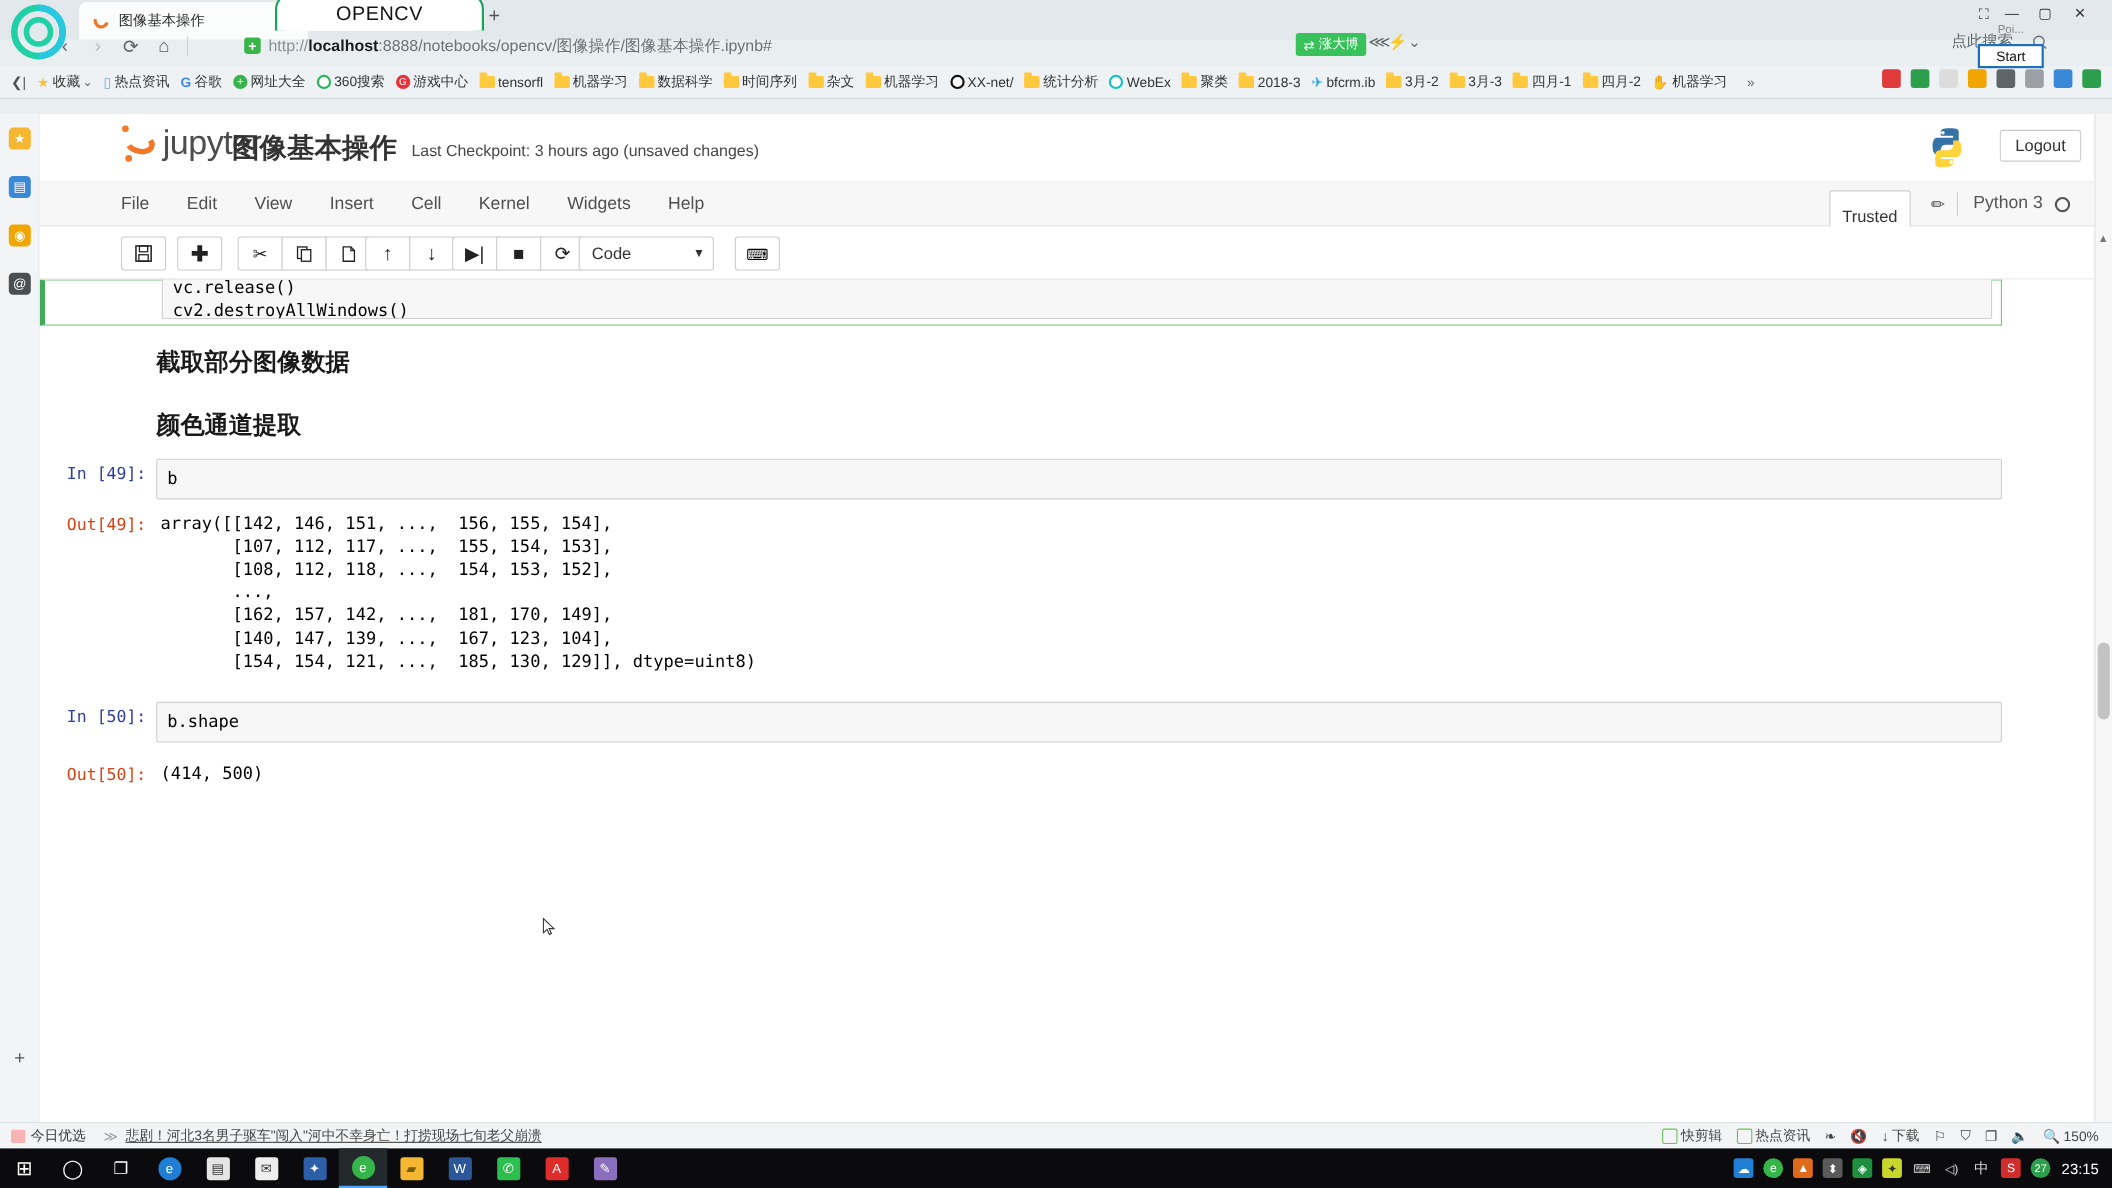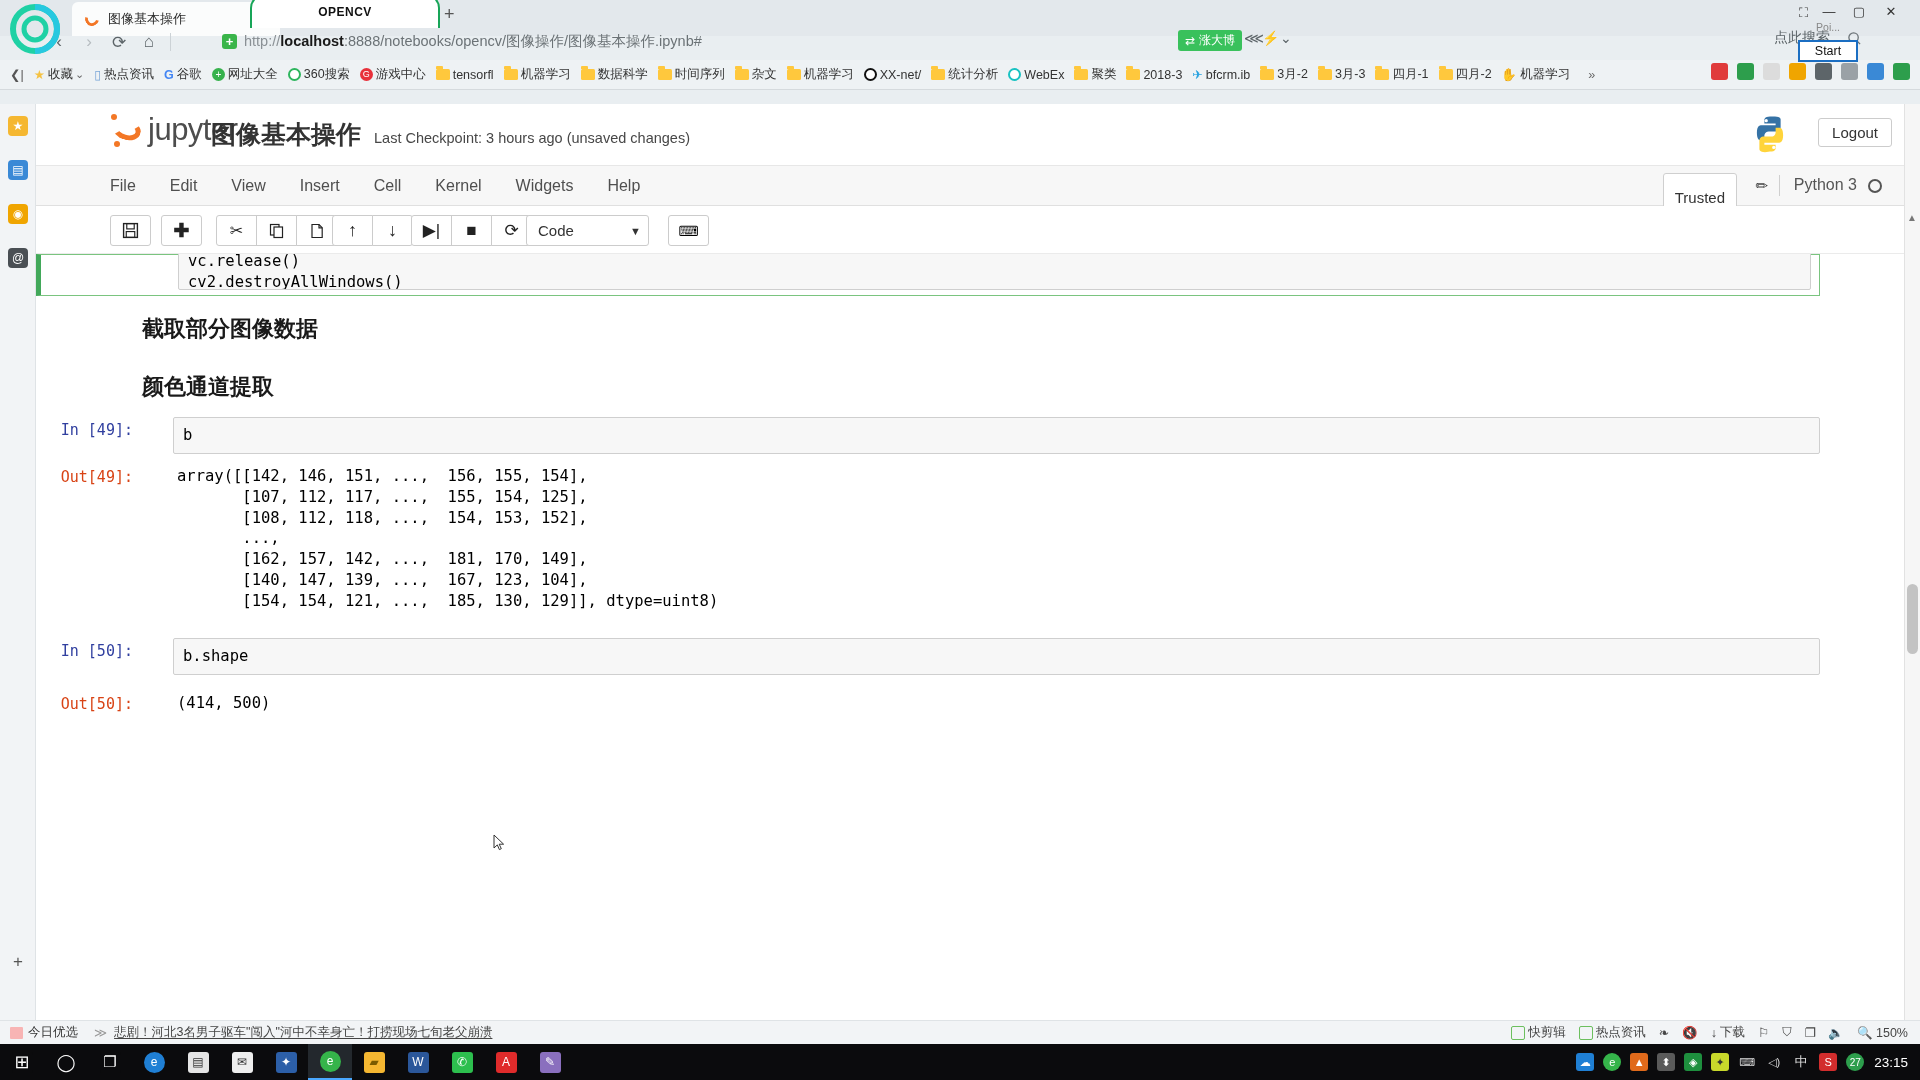--- a/index.html
+++ b/index.html
@@ -35,21 +35,21 @@
     text-overflow: ellipsis; flex: 1 1 auto;
   }
   .tab-close { font-size: 15px; color: #555; margin-left: 6px; line-height: 1; }
   .opencv-tab {
     position: absolute; left: 250px; top: -6px; width: 190px; height: 34px;
     background: #ffffff; border: 2px solid #18a558;
     border-top-left-radius: 14px; border-top-right-radius: 14px;
     border-bottom: none;
     display: flex; align-items: center; justify-content: center;
   }
-  .opencv-tab span { font-size: 12px; font-weight: bold; color: #111; letter-spacing: .5px; }
+  .opencv-tab span { font-size: 18px; font-weight: normal; color: #111; letter-spacing: .5px; }
   .newtab { position: absolute; left: 444px; top: 4px; font-size: 18px; color: #555; }
 
   .win-ctrl { position: absolute; top: 4px; font-size: 13px; color: #333; width: 26px; text-align: center; }
   .win-min { right: 78px; } .win-max { right: 48px; } .win-close { right: 16px; }
   .ctrl-extra { position: absolute; top: 5px; font-size: 13px; color: #444; }
 
   
   .urlbar-row { position: absolute; left: 0; top: 26px; width: 1920px; height: 32px; display: flex; align-items: center; }
   .navbtn { width: 30px; text-align: center; font-size: 17px; color: #5c6468; flex: 0 0 auto; }
   .navbtn.dim { color: #b6bcc0; }
@@ -148,21 +148,21 @@
     border: 1px solid #cccccc; border-radius: 3px; background: #fff;
     display: flex; align-items: center; justify-content: space-between;
     padding: 0 7px 0 11px; font-size: 15px; color: #333;
   }
   .tb-kbd { position: absolute; left: 632px; top: 9px; width: 41px; height: 31px; border: 1px solid #ccc; border-radius: 3px; background: #fff; display: flex; align-items: center; justify-content: center; }
 
   
   .nb-body { position: relative; height: 770px; overflow: hidden; }
   .nb-inner { position: absolute; left: 0; top: 0; width: 1884px; }
 
-  .cell { position: relative; display: flex; padding: 5px 0; gap: 31px; }
+  .cell { position: relative; display: flex; padding: 5px 0; }
   .prompt {
     width: 106px; flex: 0 0 106px; text-align: right; padding-right: 9px; padding-top: 4px;
     font-family: "DejaVu Sans Mono", monospace; font-size: 15px; color: #303F9F;
   }
   .prompt.out { color: #D84315; }
   .inputarea {
     flex: 1 1 auto; margin-right: 100px;
     background: #f7f7f7; border: 1px solid #cfcfcf; border-radius: 2px;
     padding: 7px 9px;
     font-family: "DejaVu Sans Mono", monospace; font-size: 15.5px; line-height: 21px; color: #000;
@@ -551,21 +551,21 @@
 
 
       <div class="cell">
         <div class="prompt">In [49]:</div>
         <div class="inputarea">b</div>
       </div>
 
       <div class="cell">
         <div class="prompt out">Out[49]:</div>
         <div class="outputarea"><span>array([[142, 146, 151, ...,  156, 155, 154],</span>
-<span>       [107, 112, 117, ...,  155, 154, 125],</span>
+<span>       [107, 112, 117, ...,  155, 154, 153],</span>
 <span>       [108, 112, 118, ...,  154, 153, 152],</span>
 <span>       ...,</span>
 <span>       [162, 157, 142, ...,  181, 170, 149],</span>
 <span>       [140, 147, 139, ...,  167, 123, 104],</span>
 <span>       [154, 154, 121, ...,  185, 130, 129]], dtype=uint8)</span></div>
       </div>
 
       <div class="cell" style="margin-top:14px">
         <div class="prompt">In [50]:</div>
         <div class="inputarea">b.shape</div>

